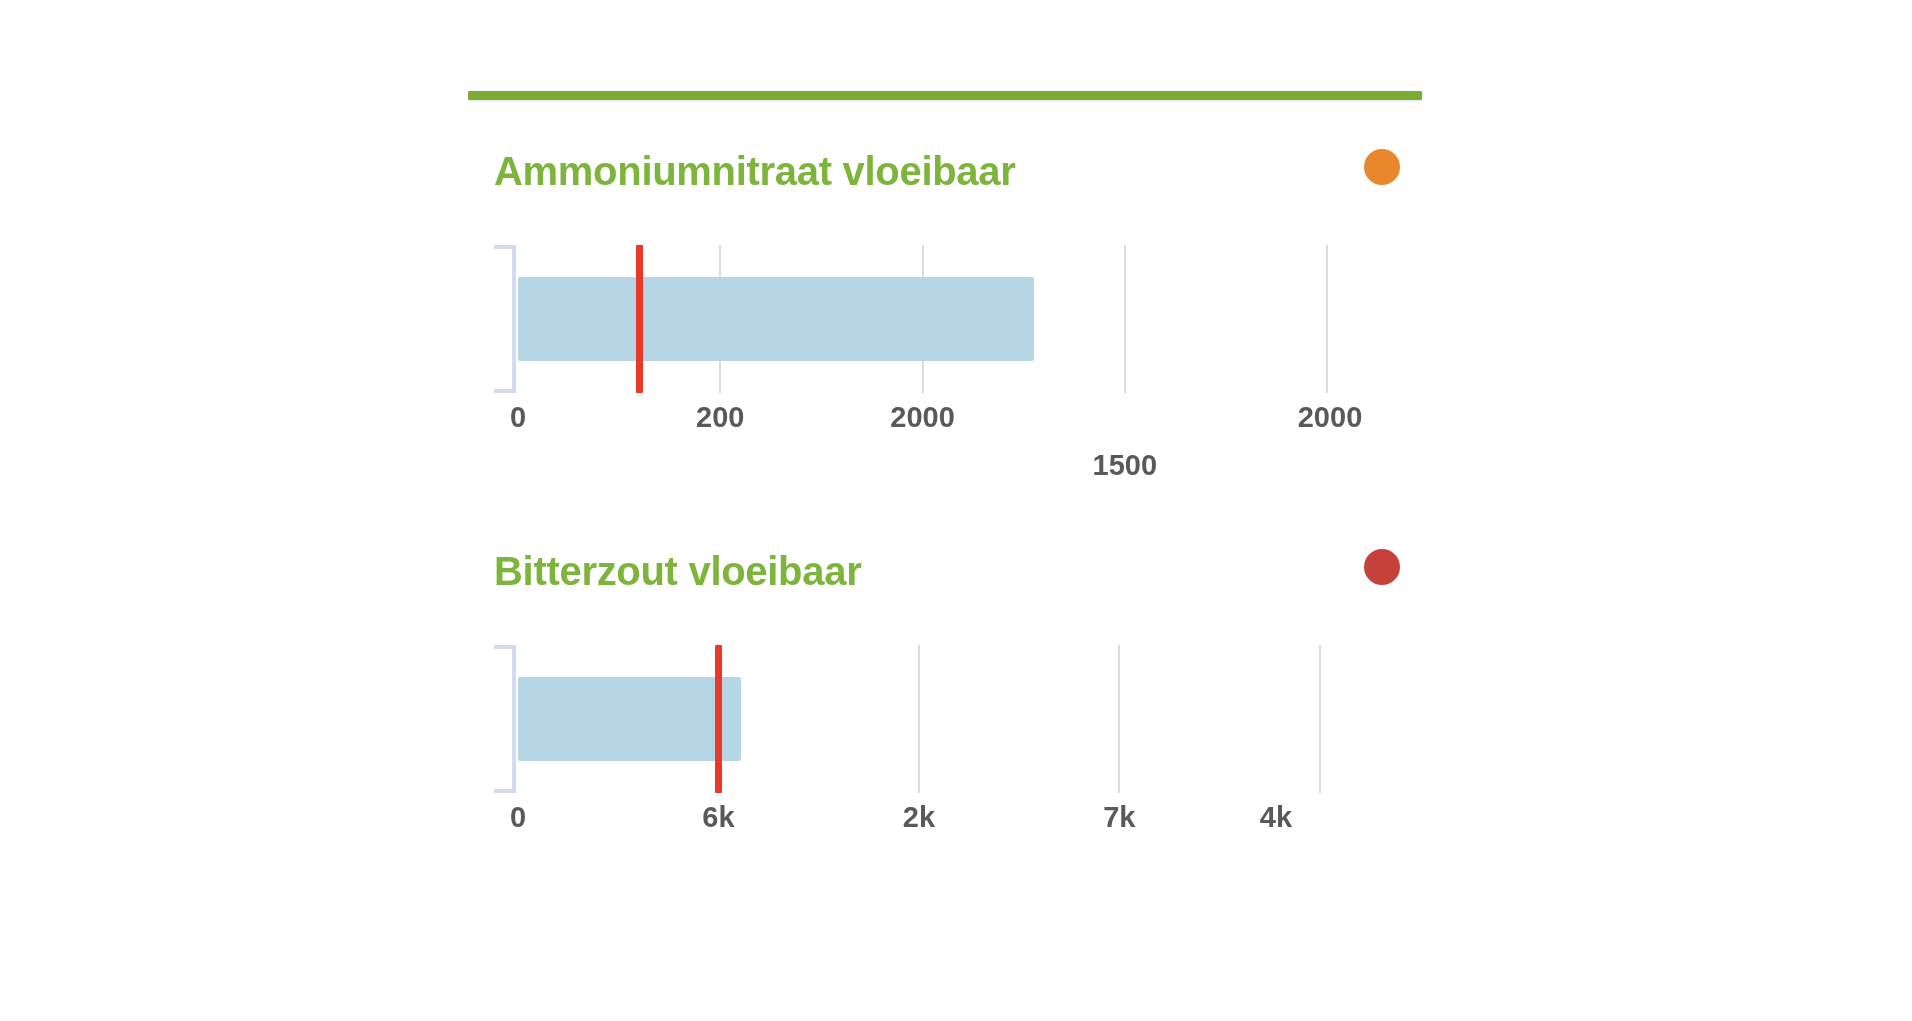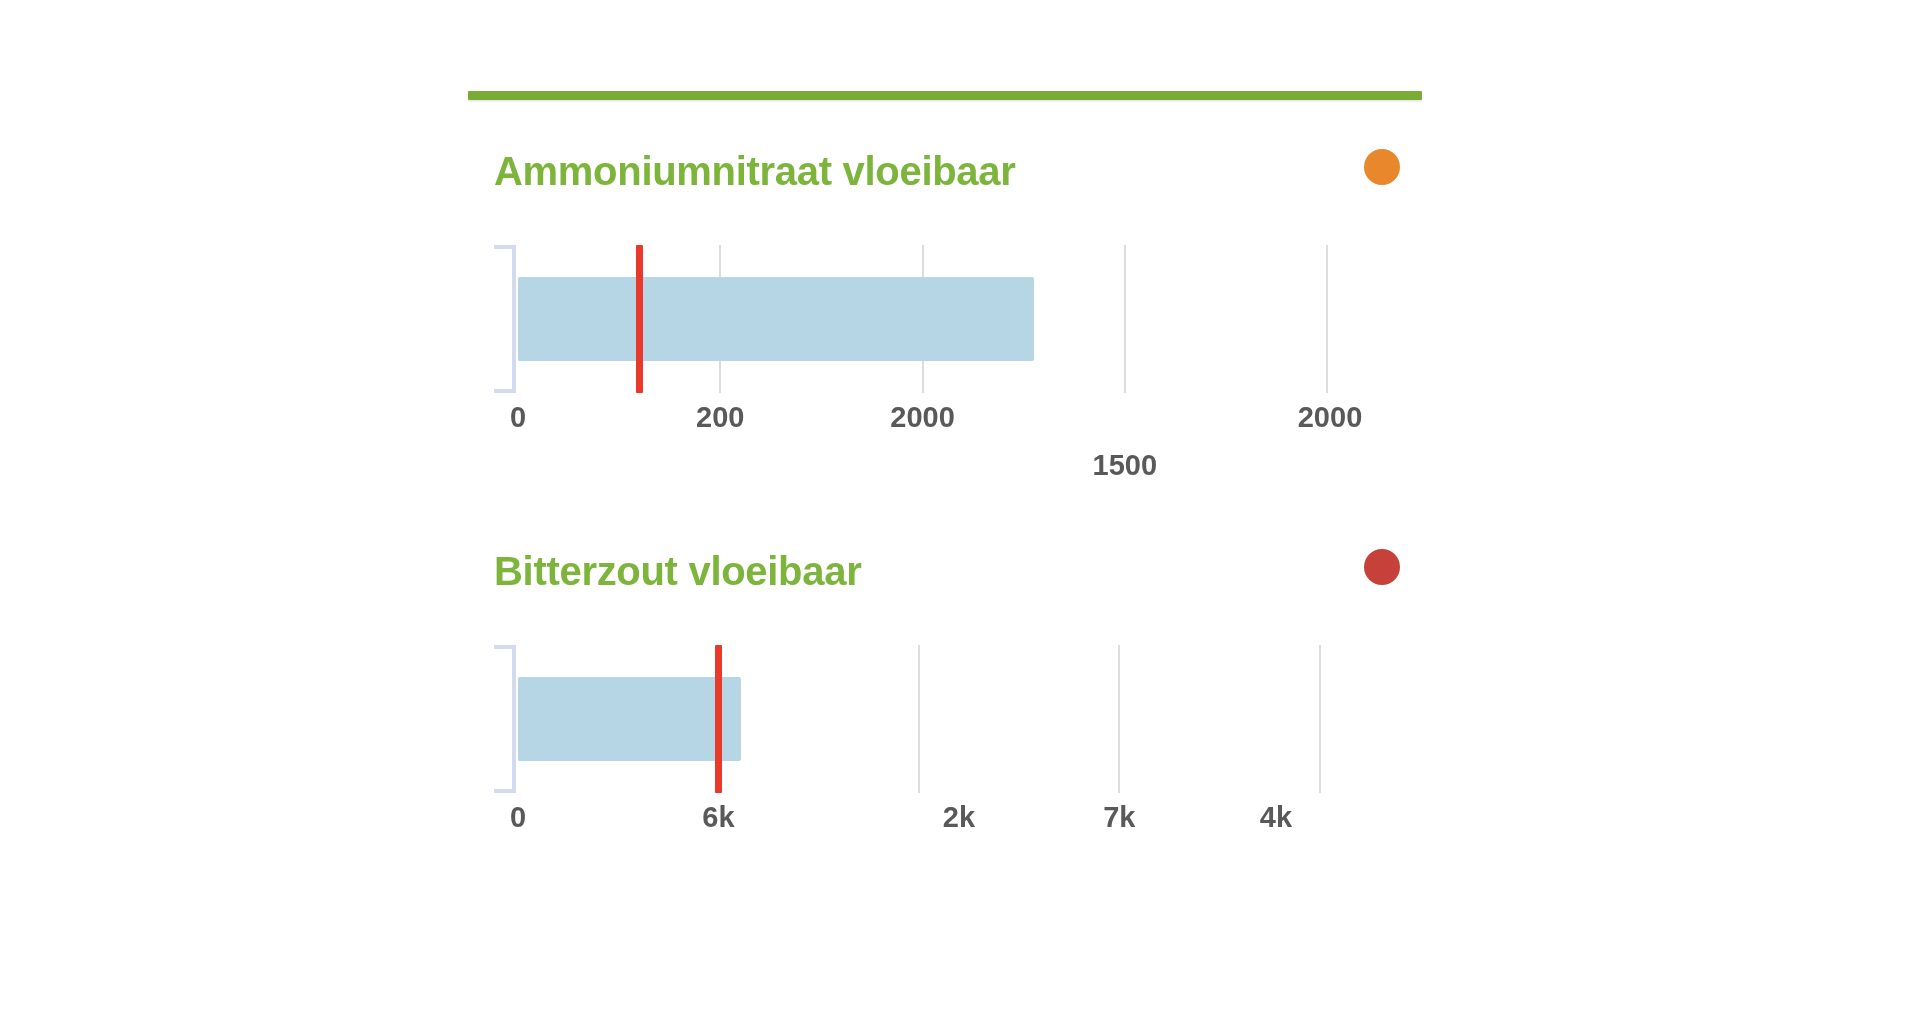--- a/index.html
+++ b/index.html
@@ -185,19 +185,19 @@
         <div class="bracket-stub bottom"></div>
       </div>
     <div class="gridline" style="left: 223.455px;"></div>
         <div class="gridline" style="left: 423.909px;"></div>
         <div class="gridline" style="left: 624.364px;"></div>
         <div class="gridline" style="left: 824.818px;"></div>
         <div class="bar" style="left: 24px; width: 222.505px;"></div>
         <div class="target-line" style="left: 221.455px;"></div>
         <div class="tick-label" style="left: 24px;">0</div>
         <div class="tick-label" style="left: 224.455px;">6k</div>
-        <div class="tick-label" style="left: 424.909px; margin-left: 40px;">2k</div>
+        <div class="tick-label" style="left: 424.909px;">2k</div>
         <div class="tick-label" style="left: 625.364px;">7k</div>
         <div class="tick-label" style="left: 782px;">4k</div>
       </div>
   </div>
 
 </div>
 
 </body></html>

